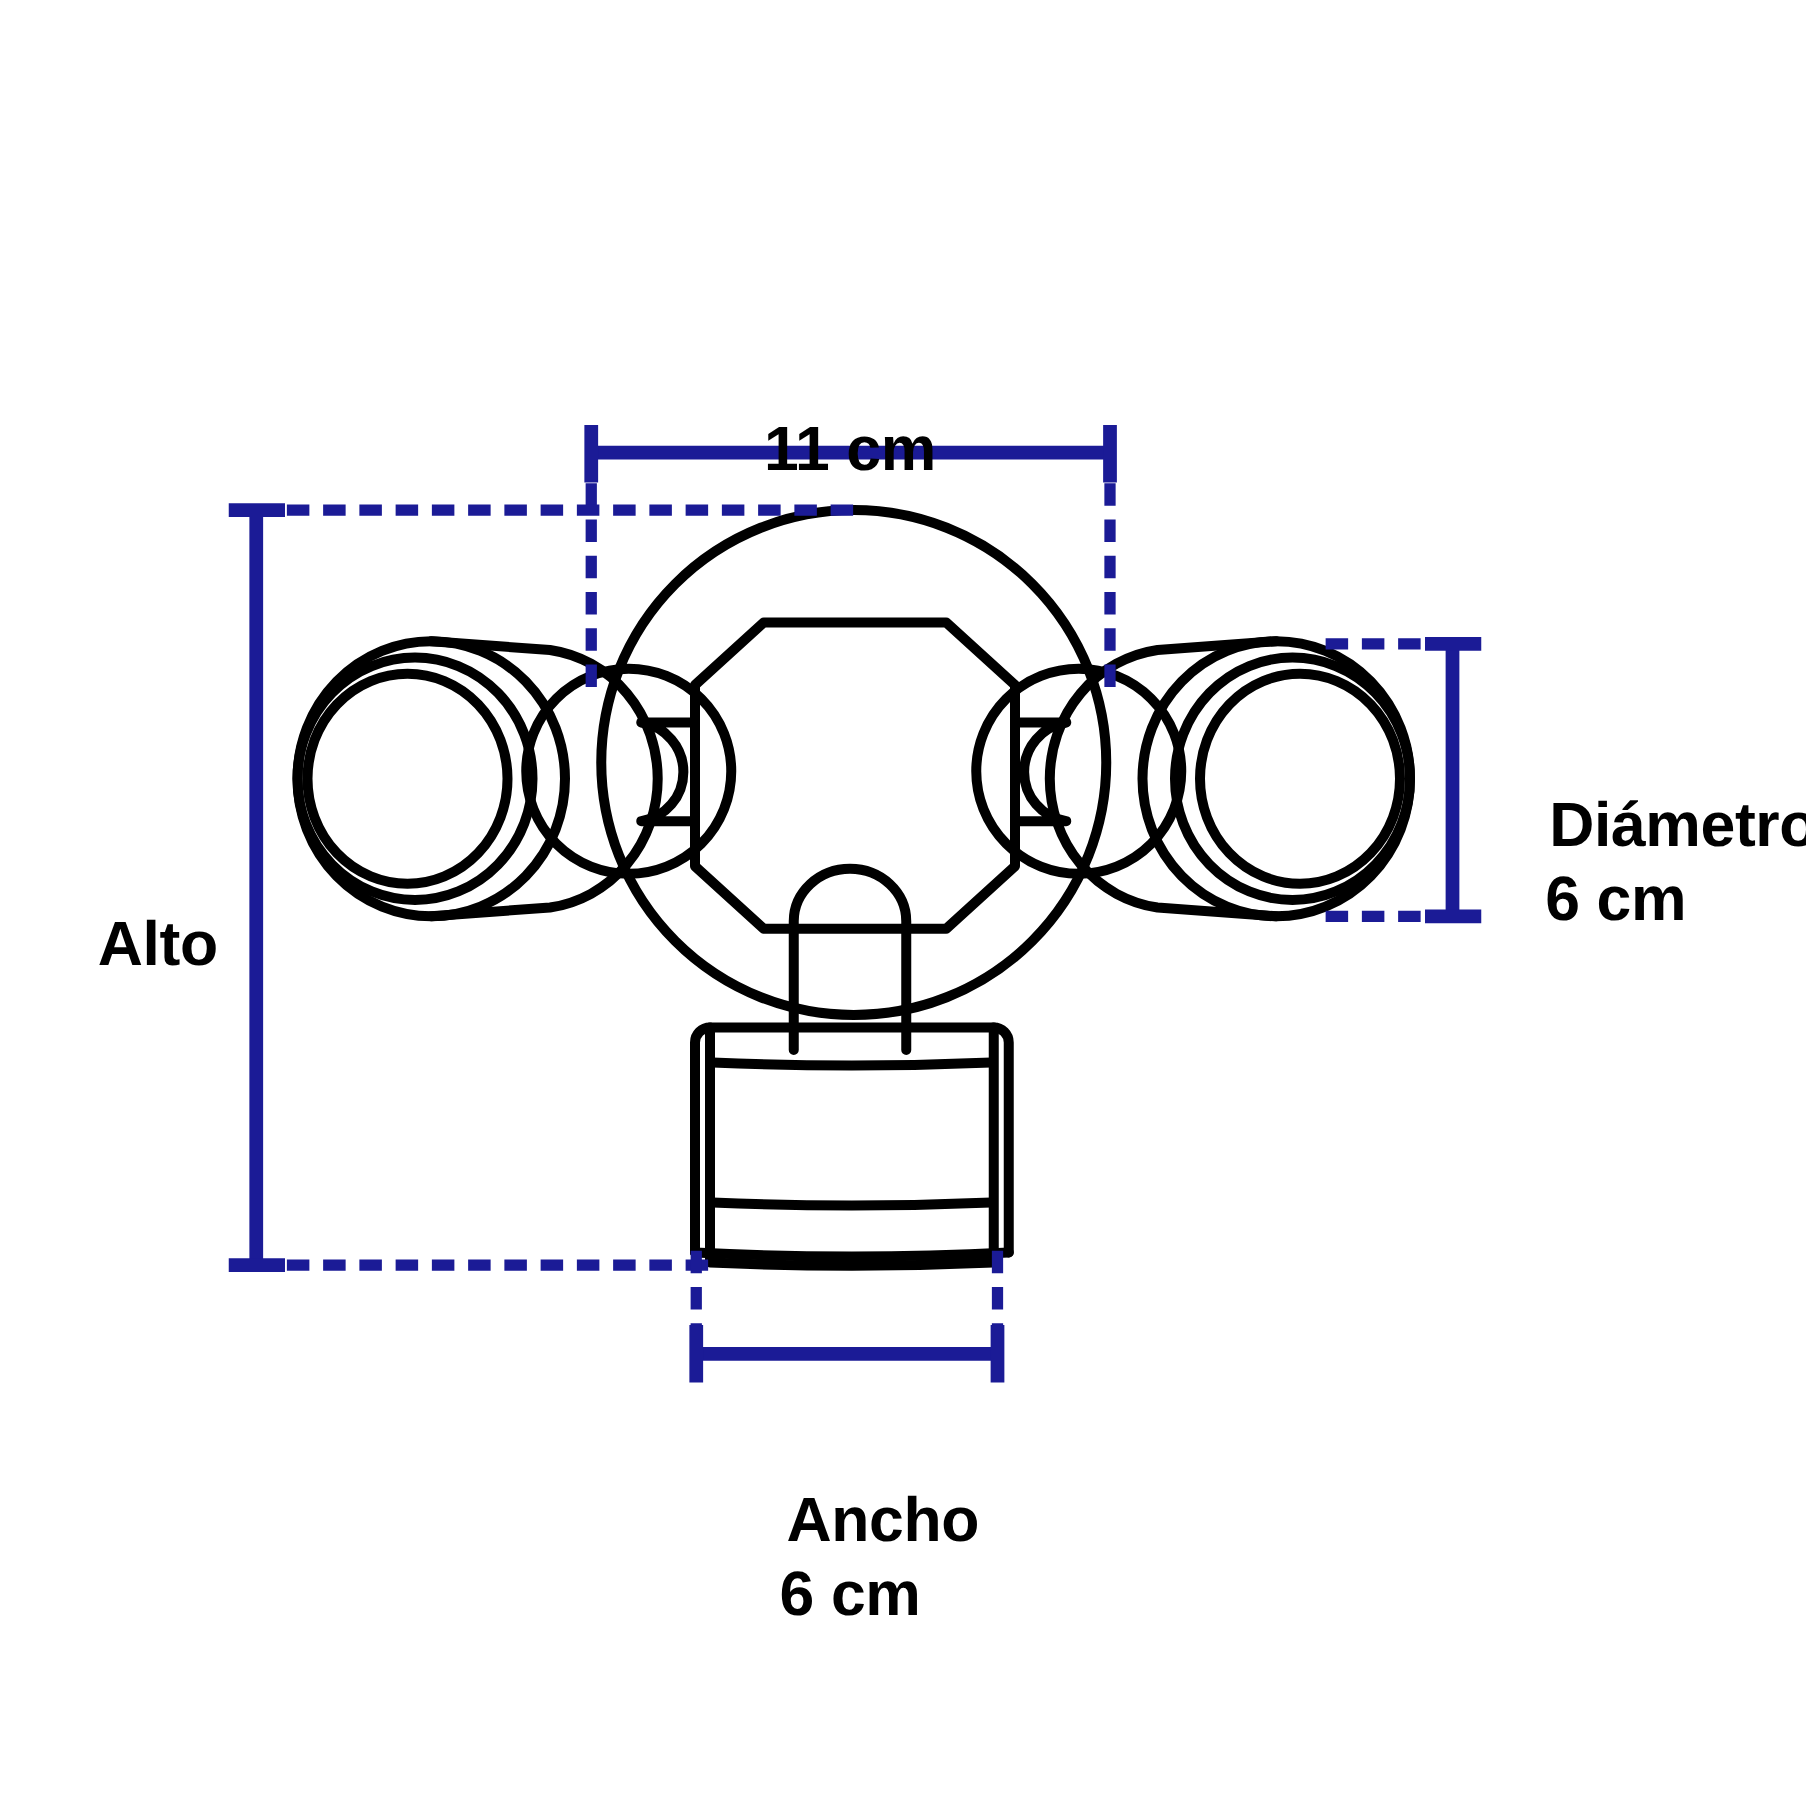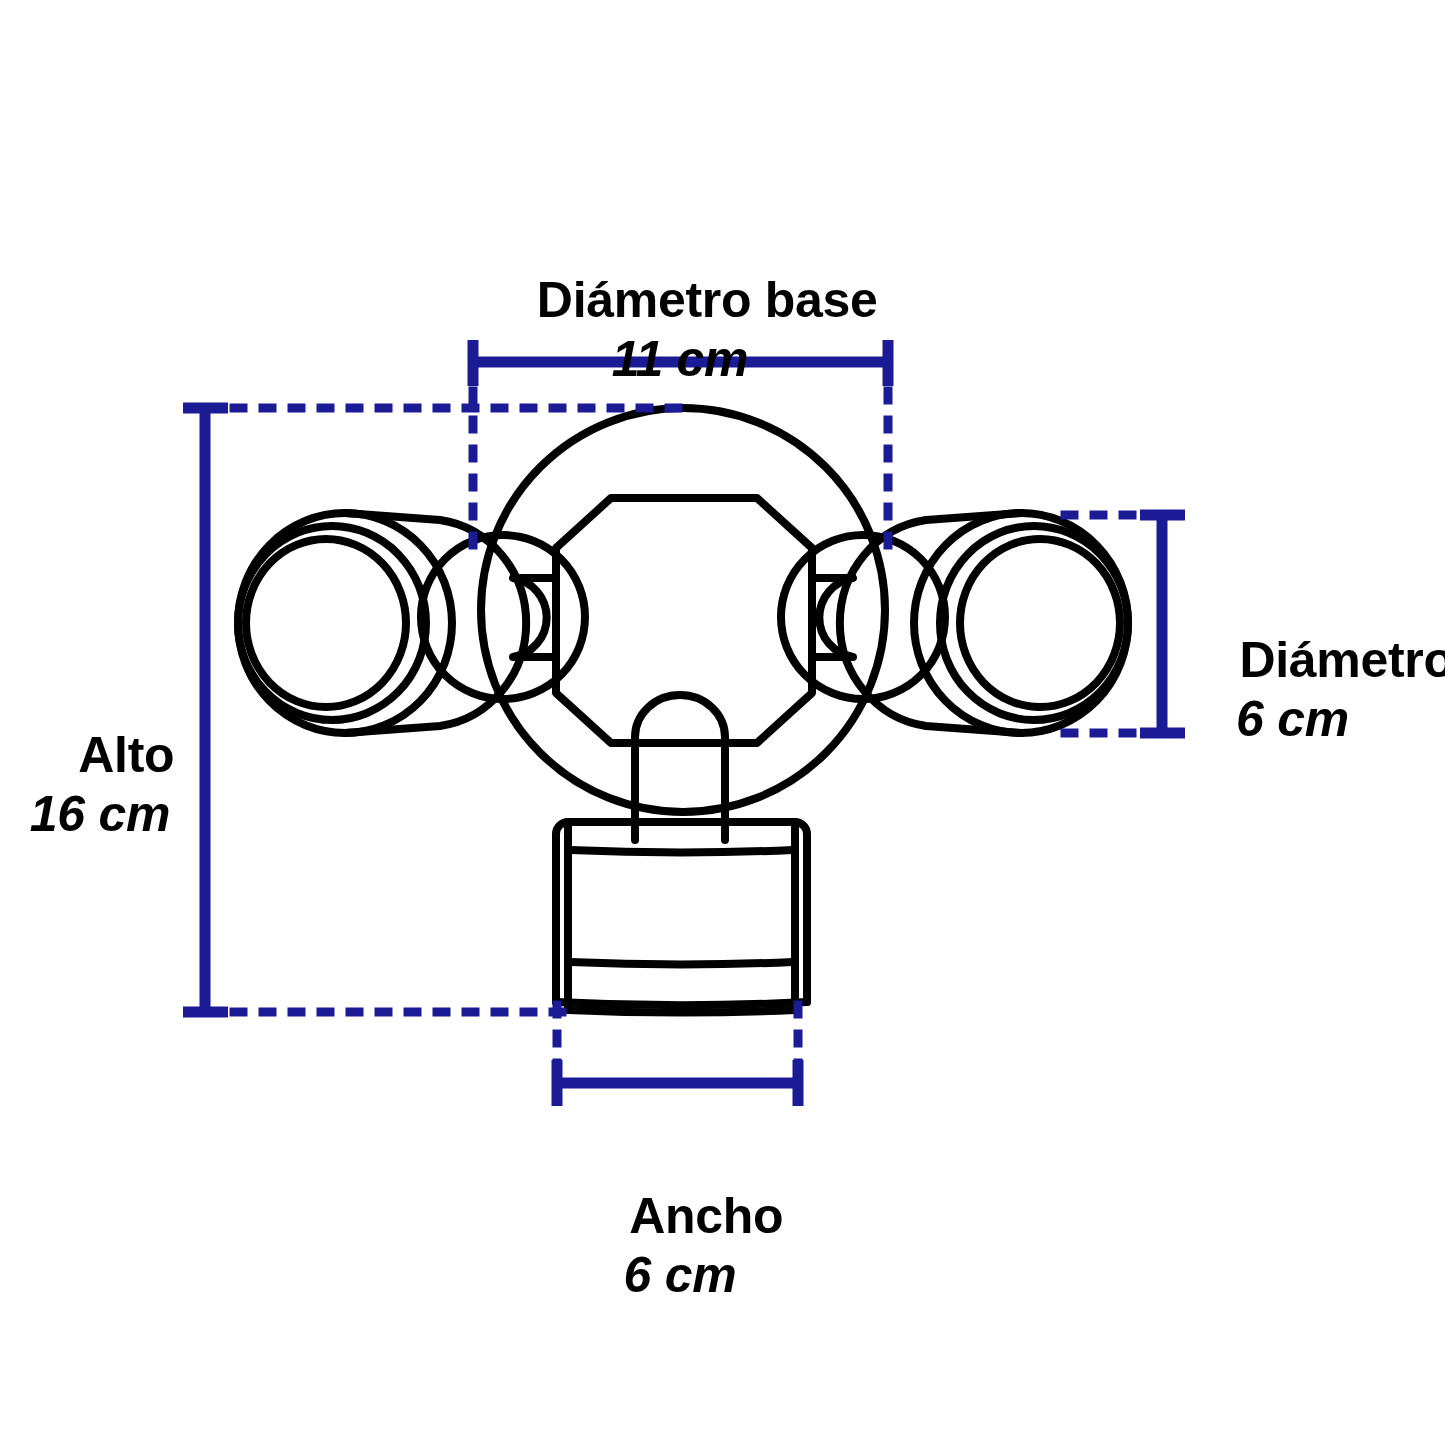--- a/index.html
+++ b/index.html
@@ -27,21 +27,21 @@
     position: absolute;
     color: #000000;
     font-family: "Liberation Sans", sans-serif;
     font-weight: bold;
     font-size: 50px;
     line-height: 1.18;
     text-align: center;
     white-space: pre;
     letter-spacing: -0.3px;
   }
-  .dim-label .l2 { display: block; font-style: italic; }
+  .dim-label .l2 { display: block; }
 
   #label-diametro-base { left: 370px; top: 212px; width: 620px; }
   #label-alto         { left: 10px;  top: 667px; width: 180px; }
   #label-diametro     { left: 1185px; top: 572px; width: 260px; text-align: left; }
   #label-ancho        { left: 500px; top: 1128px; width: 360px; }
 </style>
 </head>
 <body>
 
 <div id="canvas">
@@ -124,25 +124,25 @@
         <line x1="557" y1="1005" x2="557" y2="1083" stroke-width="9" stroke-dasharray="9 20" stroke-linecap="square"></line>
         <line x1="798" y1="1005" x2="798" y2="1083" stroke-width="9" stroke-dasharray="9 20" stroke-linecap="square"></line>
         <line x1="557" y1="1083" x2="798" y2="1083" stroke-width="11" stroke-linecap="butt"></line>
         <line x1="557" y1="1060" x2="557" y2="1106" stroke-width="11" stroke-linecap="butt"></line>
         <line x1="798" y1="1060" x2="798" y2="1106" stroke-width="11" stroke-linecap="butt"></line>
       </g>
     </g>
   </svg>
 
   <div class="dim-label" id="label-diametro-base">
-    <span>Diámetro base</span><span class="l2">11 cm</span>
+    <span class="l2">11 cm</span>
   </div>
 
   <div class="dim-label" id="label-alto">
-    <span>Alto</span><span class="l2">16 cm</span>
+    <span>Alto</span>
   </div>
 
   <div class="dim-label" id="label-diametro">
     <span>Diámetro</span><span class="l2" style="text-align:center;width:215px;">6 cm</span>
   </div>
 
   <div class="dim-label" id="label-ancho">
     <span>Ancho</span><span class="l2">6 cm</span>
   </div>
 

